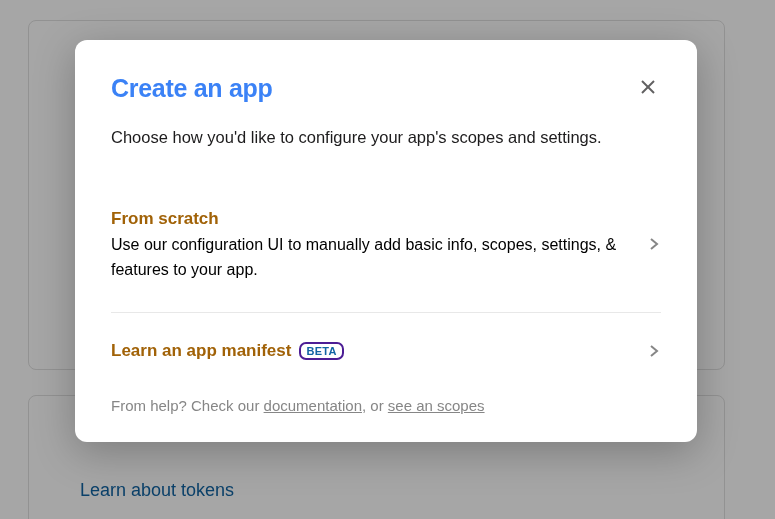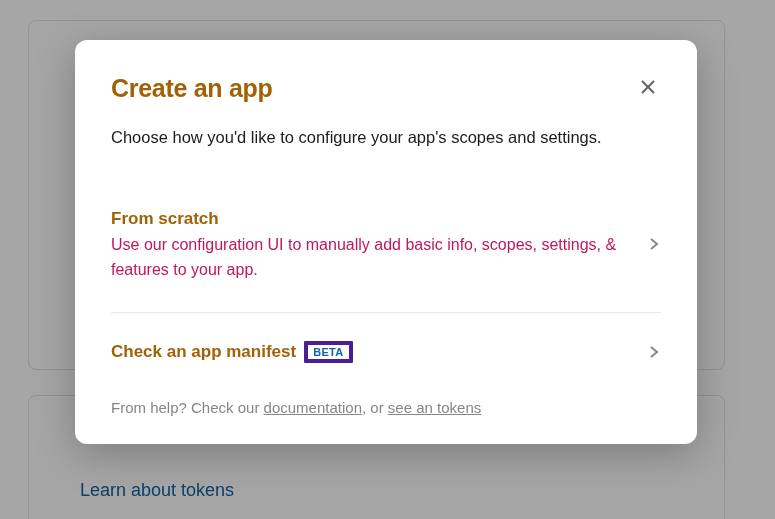--- a/index.html
+++ b/index.html
@@ -62,21 +62,21 @@
     }
     .modal-header {
       display: flex;
       justify-content: space-between;
       align-items: flex-start;
       margin-bottom: 22px;
     }
     .modal-title {
       font-size: 25px;
       font-weight: 800;
-      color: #a16207;
+      color: #3b82f6;
       letter-spacing: -0.3px;
     }
     .close-btn {
       cursor: pointer;
       padding: 4px;
       display: flex;
       align-items: center;
       justify-content: center;
     }
     .close-btn svg {
@@ -110,28 +110,28 @@
     }
     .option-title {
       font-size: 17px;
       font-weight: 700;
       color: #a16207;
     }
     .badge {
       font-size: 11px;
       font-weight: 700;
       color: #1264a3;
-      border: 4px solid #4c1d95;
-      border-radius: 1px;
+      border: 2px solid #4c1d95;
+      border-radius: 7px;
       padding: 1px 5px;
       letter-spacing: 0.3px;
     }
     .option-desc {
       font-size: 16px;
-      color: #be185d;
+      color: #000000;
       line-height: 1.55;
     }
     .chevron svg {
       width: 14px;
       height: 14px;
       stroke: #868686;
       stroke-width: 2;
       fill: none;
     }
     .divider {
@@ -185,27 +185,27 @@
           <polyline points="4,2 10,7 4,12"></polyline>
         </svg>
     </div>
   </div>
 
   <div class="divider"></div>
 
   <div class="option">
     <div class="option-content">
       <div class="option-title-row">
-        <span class="option-title">Check an app manifest</span>
+        <span class="option-title">Learn an app manifest</span>
         <span class="badge">BETA</span>
       </div>
     </div>
     <div class="chevron">
       <svg viewBox="0 0 14 14">
           <polyline points="4,2 10,7 4,12"></polyline>
         </svg>
     </div>
   </div>
 
   <p class="help-text">
-    <span>From help? Check our </span><a>documentation</a><span>, or </span><a>see an tokens</a>
+    <span>From help? Check our </span><a>documentation</a><span>, or </span><a>see an scopes</a>
   </p>
 </div>
 
 </body></html>

